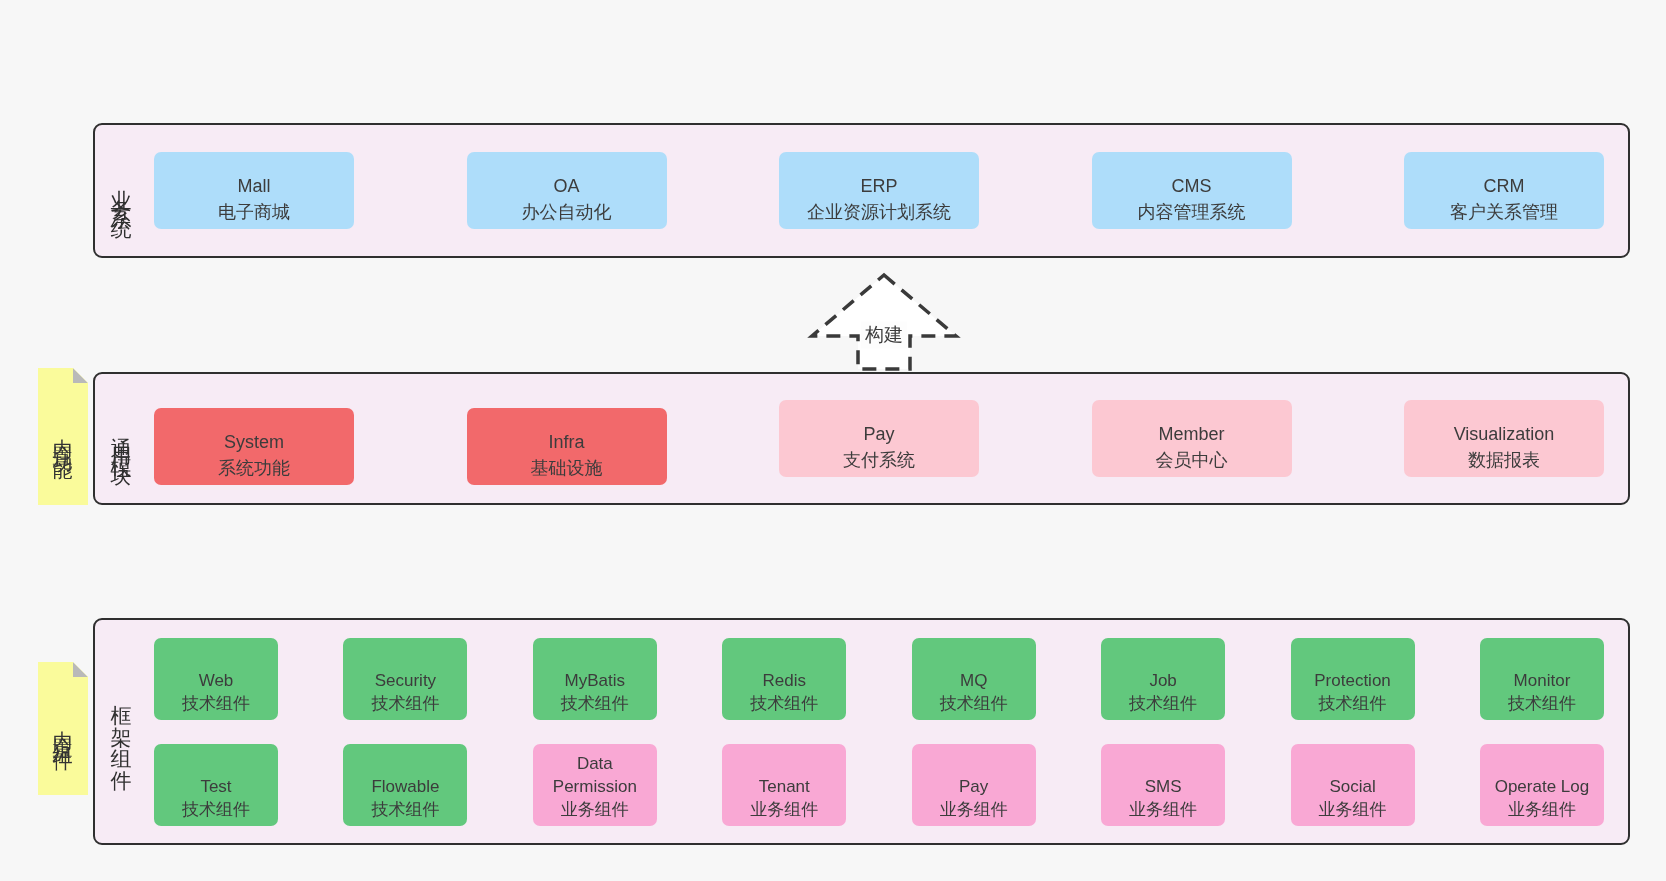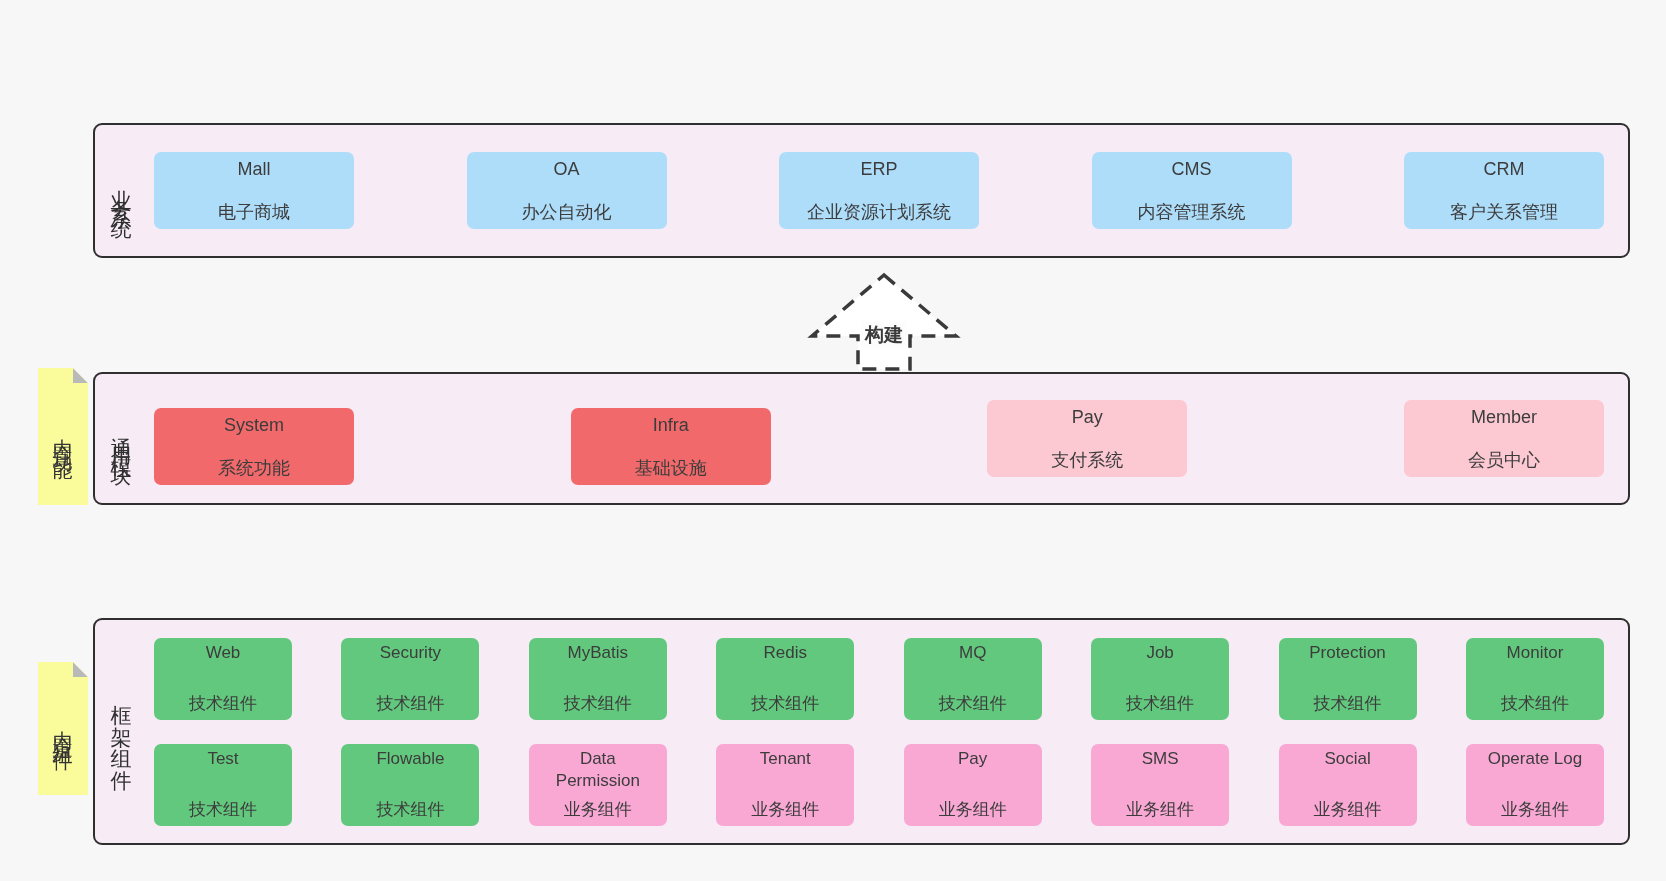--- a/index.html
+++ b/index.html
@@ -26,26 +26,26 @@
   .boxes{
     flex:1;display:flex;justify-content:space-between;align-items:center;
     margin-left:22px;padding-right:24px;
   }
   .rows{
     flex:1;display:flex;flex-direction:column;gap:24px;justify-content:center;
     margin-left:22px;padding-right:24px;
   }
   .rows .boxes{margin-left:0;padding-right:0;}
   .box{
-    border-radius:7px;display:flex;flex-direction:column;justify-content:space-between;
+    border-radius:7px;display:flex;flex-direction:column;justify-content:flex-end;
     align-items:center;text-align:center;font-size:18px;line-height:1.45;
     box-sizing:border-box;padding:4px 12px;color:#3c3c3c;
   }
   .layer--business .box,.layer--modules .box{width:200px;height:77px;flex:0 0 auto;}
-  .layer--components .box{width:138px;height:82px;flex:0 0 auto;font-size:17px;line-height:1.35;}
+  .layer--components .box{width:124px;height:82px;flex:0 0 auto;font-size:17px;line-height:1.35;}
   .box--blue{background:#aeddfa;}
   .box--red{background:#f2696b;margin-top:16px;}
   .box--pink{background:#fcc8d2;}
   .box--green{background:#62c87d;}
   .box--green-light{background:#f9a8d4;}
   .sticky-note{
     position:absolute;left:38px;width:50px;background:#fafb9b;
     display:flex;justify-content:center;align-items:center;
     clip-path:polygon(0 0,calc(100% - 15px) 0,100% 15px,100% 100%,0 100%);
   }
@@ -53,21 +53,21 @@
   .sticky-note--components{top:662px;height:133px;}
   .sticky-note .fold{
     position:absolute;top:0;right:0;width:15px;height:15px;
     background:#b9b9b9;clip-path:polygon(0 0,100% 100%,0 100%);
   }
   .sticky-note .note-text{
     writing-mode:vertical-rl;text-orientation:upright;
     font-size:20px;color:#333;letter-spacing:7px;line-height:1;
   }
   .arrow{position:absolute;}
-  .arrow--build{left:806px;top:270px;width:156px;height:102px;font-weight:bold;}
+  .arrow--build{left:806px;top:270px;width:156px;height:102px;}
   .arrow--implement{left:820px;top:512px;width:156px;height:104px;}
   .arrow svg{display:block;width:100%;height:100%;}
   .arrow-label{
     position:absolute;left:50%;top:64%;transform:translate(-50%,-50%);
     background:#fdfdfd;padding:2px 4px;font-size:19px;color:#3b3b3b;
     white-space:nowrap;line-height:1.2;
   }
 </style>
 </head>
 <body>
@@ -123,20 +123,24 @@
     <div>基础设施</div>
   </div>
         <div class="box box--pink">
     <div>Pay</div>
     <div>支付系统</div>
   </div>
         <div class="box box--pink">
     <div>Member</div>
     <div>会员中心</div>
   </div>
+        <div class="box box--pink">
+    <div>Visualization</div>
+    <div>数据报表</div>
+  </div>
       </div>
   </div>
 
 
   <div class="sticky-note sticky-note--components">
     <div class="fold"></div>
     <div class="note-text">内置组件</div>
   </div>
   <div class="layer layer--components">
     <div class="layer-label">框架组件</div>

